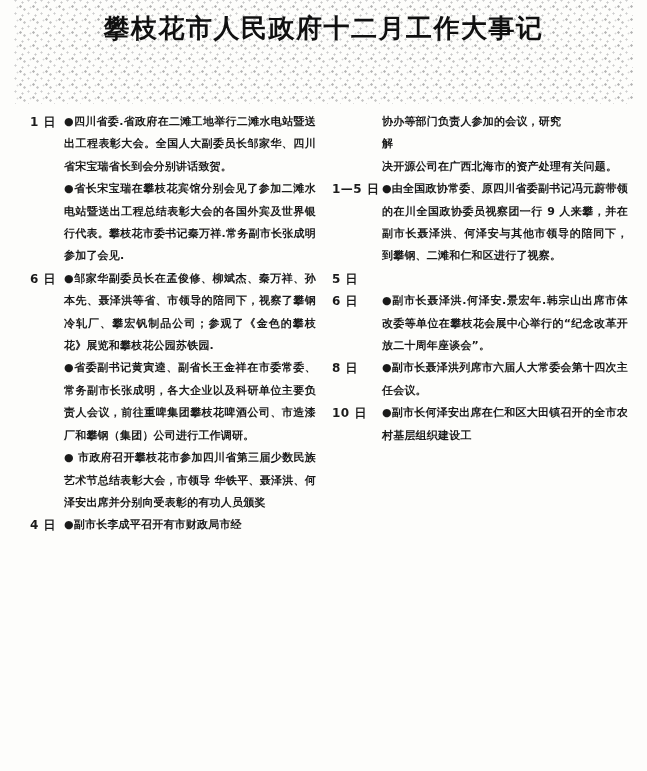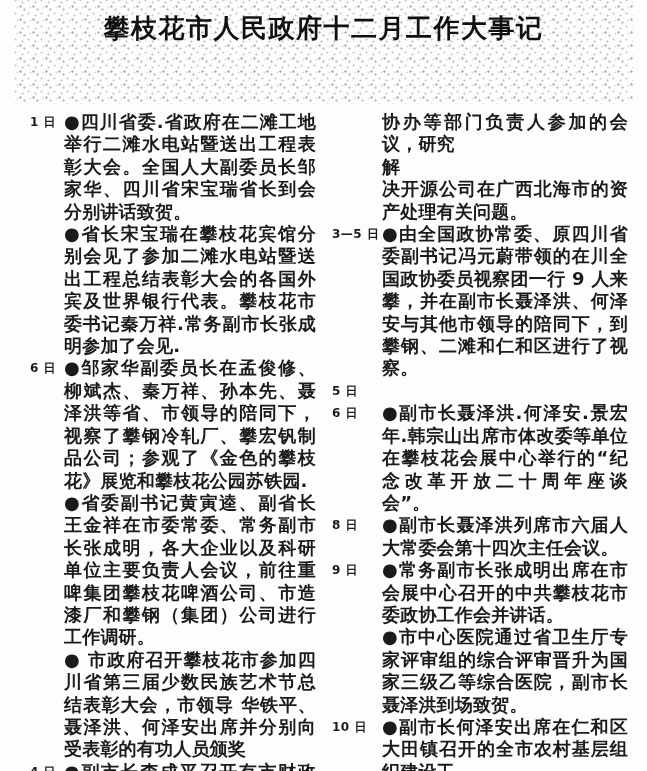--- a/index.html
+++ b/index.html
@@ -51,21 +51,21 @@
     font-size: 12px;
     font-weight: 600;
     line-height: 22.4px;
     white-space: nowrap;
     letter-spacing: 0.5px;
   }
   .col-left  .date { width: 34px; }
   .col-right .date { width: 50px; }
   .entry .text { flex: 1 1 auto; min-width: 0; }
   .para {
-    font-size: 18px;
+    font-size: 11px;
     font-weight: 600;
     line-height: 22.4px;
     letter-spacing: 0.2px;
     text-align: justify;
     text-align-last: left;
     white-space: pre-line;
     color: #1b1b1b;
   }
 </style>
 </head>
@@ -102,48 +102,41 @@
     <section class="col col-right" id="col-right">
         <div class="entry">
           <span class="date"></span>
           <div class="text">
             <p class="para">协办等部门负责人参加的会议，研究
 解
 决开源公司在广西北海市的资产处理有关问题。</p>
           </div>
         </div>
         <div class="entry">
-          <span class="date">3—5 日</span>
+          <span class="date">1—5 日</span>
           <div class="text">
             <p class="para">●由全国政协常委、原四川省委副书记冯元蔚带领的在川全国政协委员视察团一行 9 人来攀，并在副市长聂泽洪、何泽安与其他市领导的陪同下，到攀钢、二滩和仁和区进行了视察。</p>
           </div>
         </div>
         <div class="entry">
           <span class="date">5 日</span>
         </div>
         <div class="entry">
           <span class="date">6 日</span>
           <div class="text">
             <p class="para">●副市长聂泽洪.何泽安.景宏年.韩宗山出席市体改委等单位在攀枝花会展中心举行的“纪念改革开放二十周年座谈会”。</p>
           </div>
         </div>
         <div class="entry">
           <span class="date">8 日</span>
           <div class="text">
             <p class="para">●副市长聂泽洪列席市六届人大常委会第十四次主任会议。</p>
           </div>
         </div>
         <div class="entry">
-          <span class="date">9 日</span>
-          <div class="text">
-            <p class="para">●常务副市长张成明出席在市会展中心召开的中共攀枝花市委政协工作会并讲话。</p>
-            <p class="para">●市中心医院通过省卫生厅专家评审组的综合评审晋升为国家三级乙等综合医院，副市长聂泽洪到场致贺。</p>
-          </div>
-        </div>
-        <div class="entry">
           <span class="date">10 日</span>
           <div class="text">
             <p class="para">●副市长何泽安出席在仁和区大田镇召开的全市农村基层组织建设工</p>
           </div>
         </div>
       </section>
   </main>
 </div>
 
 </body></html>

